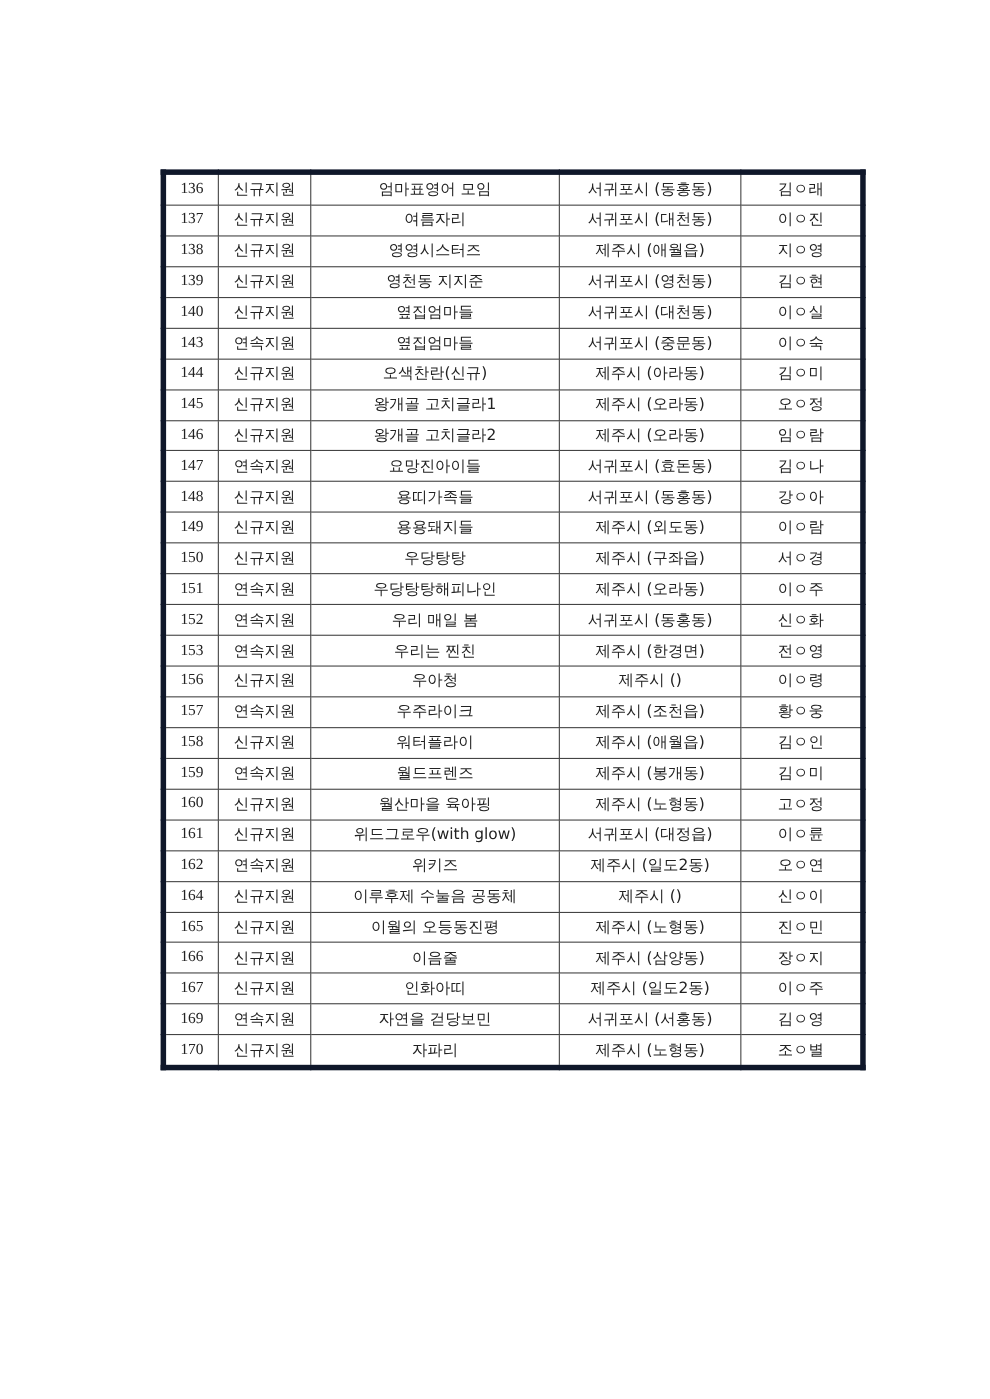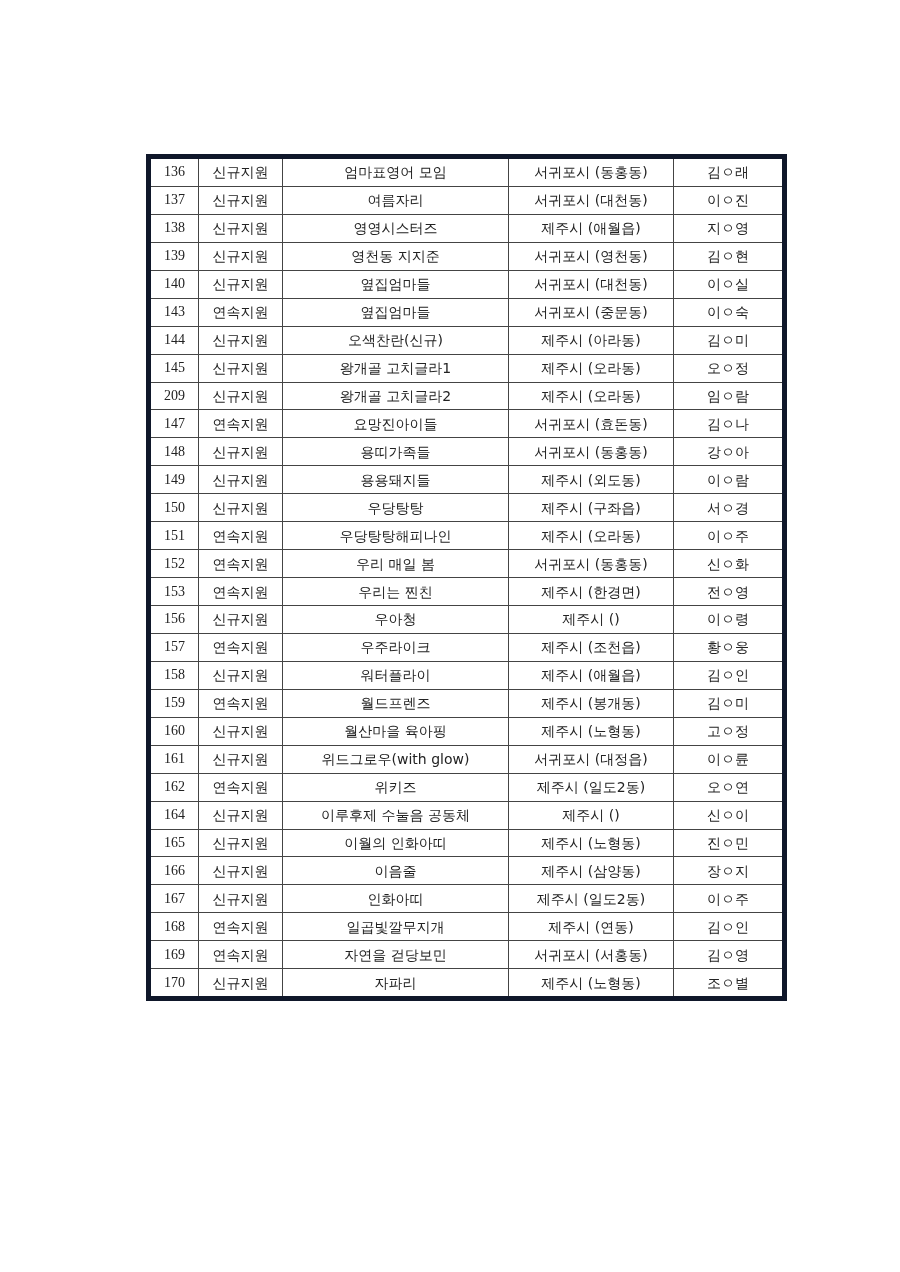--- a/index.html
+++ b/index.html
@@ -78,21 +78,21 @@
         <td>김ㅇ미</td>
       </tr>
       <tr>
         <td class="no">145</td>
         <td>신규지원</td>
         <td>왕개골 고치글라1</td>
         <td>제주시 (오라동)</td>
         <td>오ㅇ정</td>
       </tr>
       <tr>
-        <td class="no">209</td>
+        <td class="no">146</td>
         <td>신규지원</td>
         <td>왕개골 고치글라2</td>
         <td>제주시 (오라동)</td>
         <td>임ㅇ람</td>
       </tr>
       <tr>
         <td class="no">147</td>
         <td>연속지원</td>
         <td>요망진아이들</td>
         <td>서귀포시 (효돈동)</td>
@@ -192,44 +192,37 @@
       <tr>
         <td class="no">164</td>
         <td>신규지원</td>
         <td>이루후제 수눌음 공동체</td>
         <td>제주시 ()</td>
         <td>신ㅇ이</td>
       </tr>
       <tr>
         <td class="no">165</td>
         <td>신규지원</td>
-        <td>이월의 인화아띠</td>
+        <td>이월의 오등동진평</td>
         <td>제주시 (노형동)</td>
         <td>진ㅇ민</td>
       </tr>
       <tr>
         <td class="no">166</td>
         <td>신규지원</td>
         <td>이음줄</td>
         <td>제주시 (삼양동)</td>
         <td>장ㅇ지</td>
       </tr>
       <tr>
         <td class="no">167</td>
         <td>신규지원</td>
         <td>인화아띠</td>
         <td>제주시 (일도2동)</td>
         <td>이ㅇ주</td>
-      </tr>
-      <tr>
-        <td class="no">168</td>
-        <td>연속지원</td>
-        <td>일곱빛깔무지개</td>
-        <td>제주시 (연동)</td>
-        <td>김ㅇ인</td>
       </tr>
       <tr>
         <td class="no">169</td>
         <td>연속지원</td>
         <td>자연을 걷당보민</td>
         <td>서귀포시 (서홍동)</td>
         <td>김ㅇ영</td>
       </tr>
       <tr>
         <td class="no">170</td>

